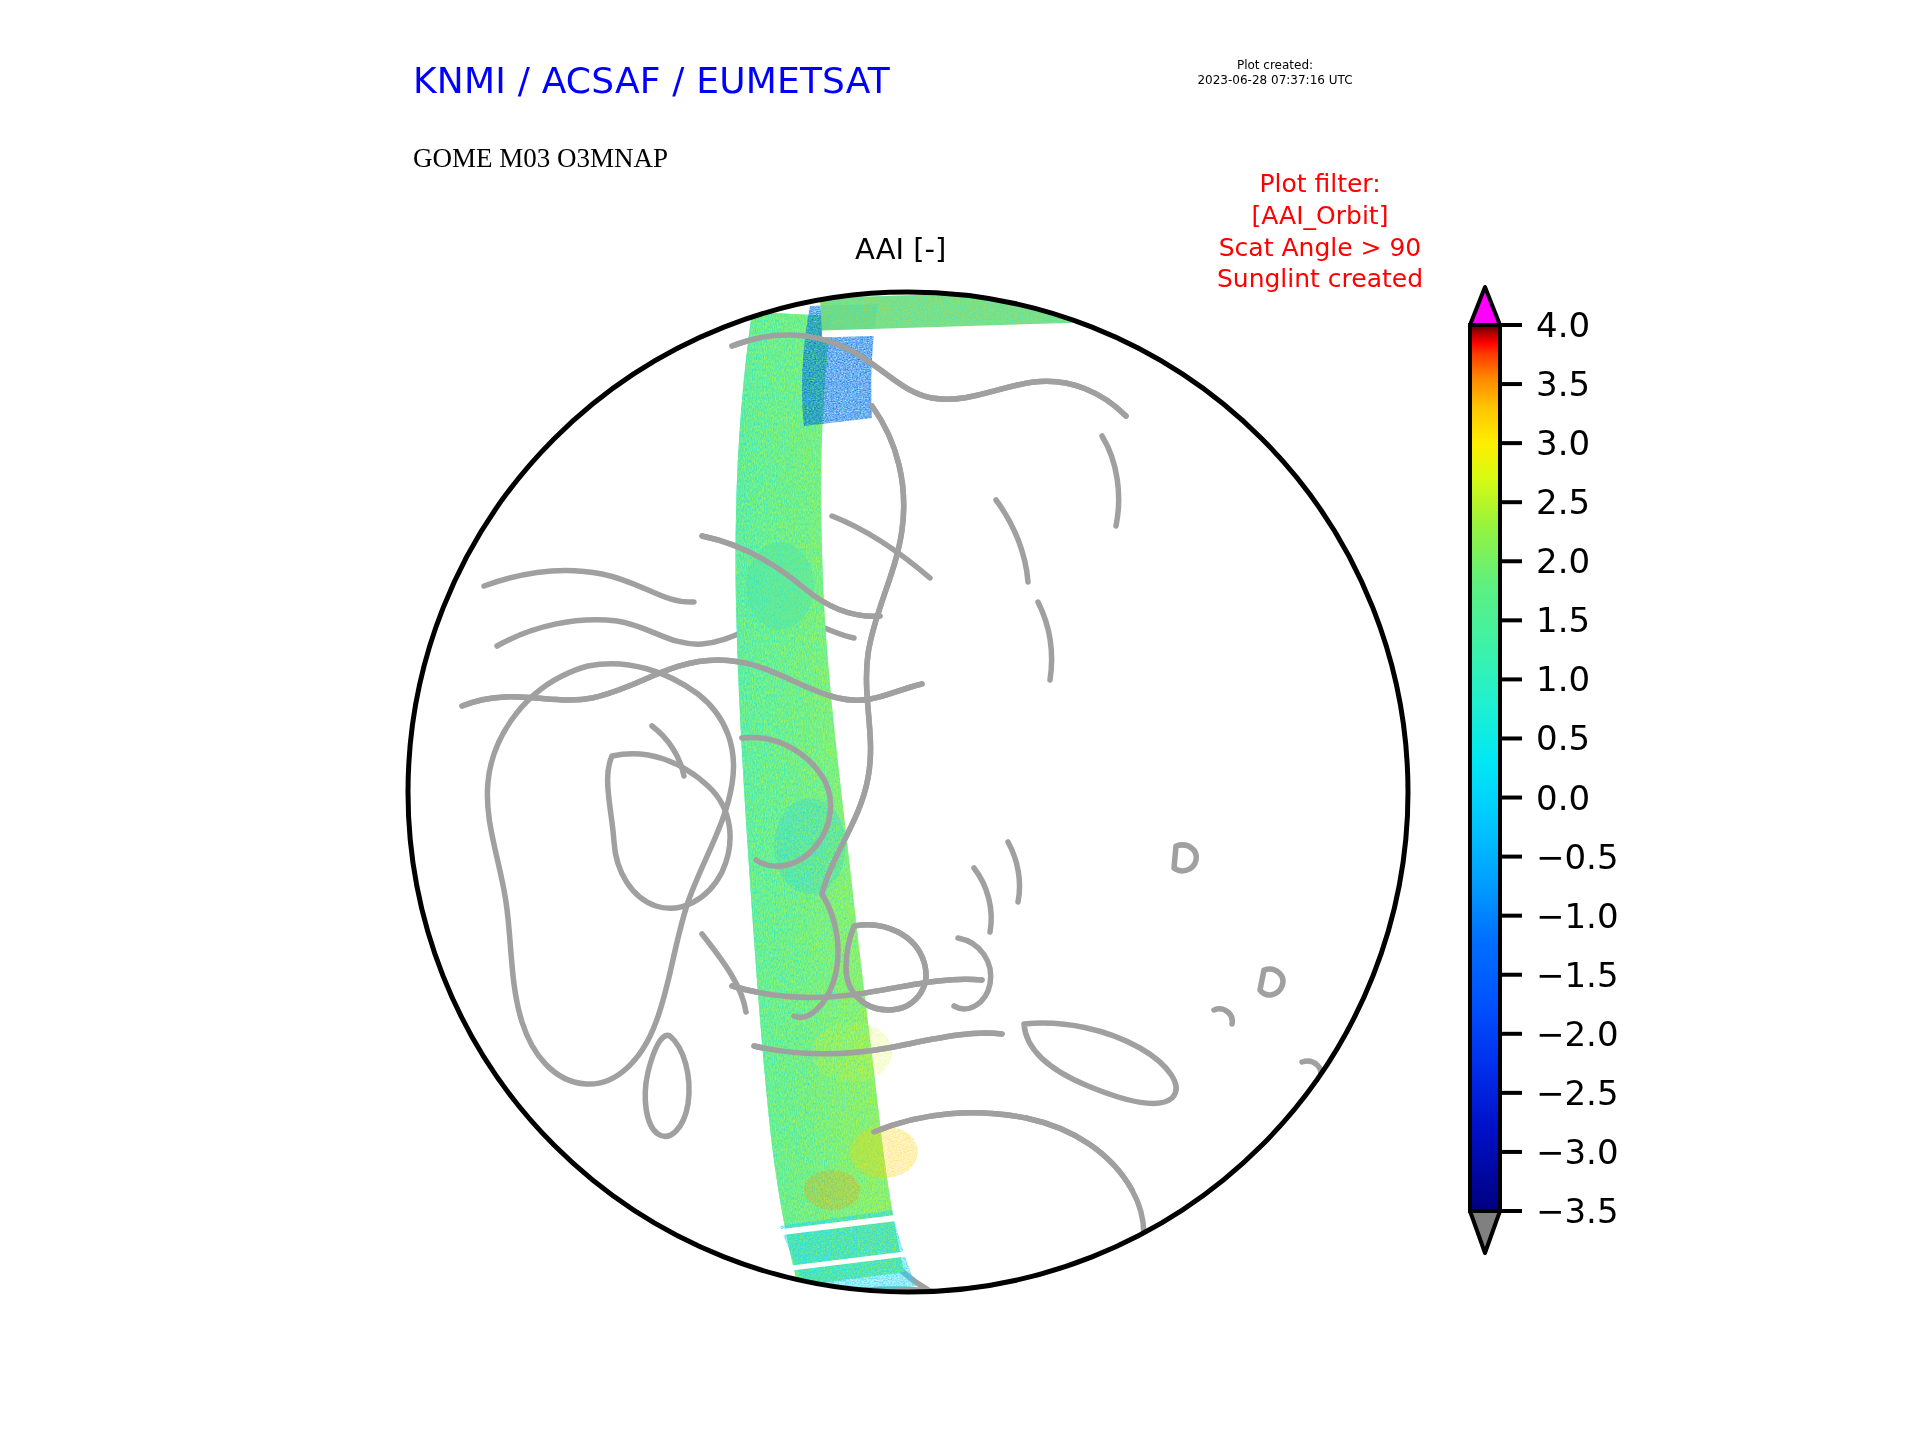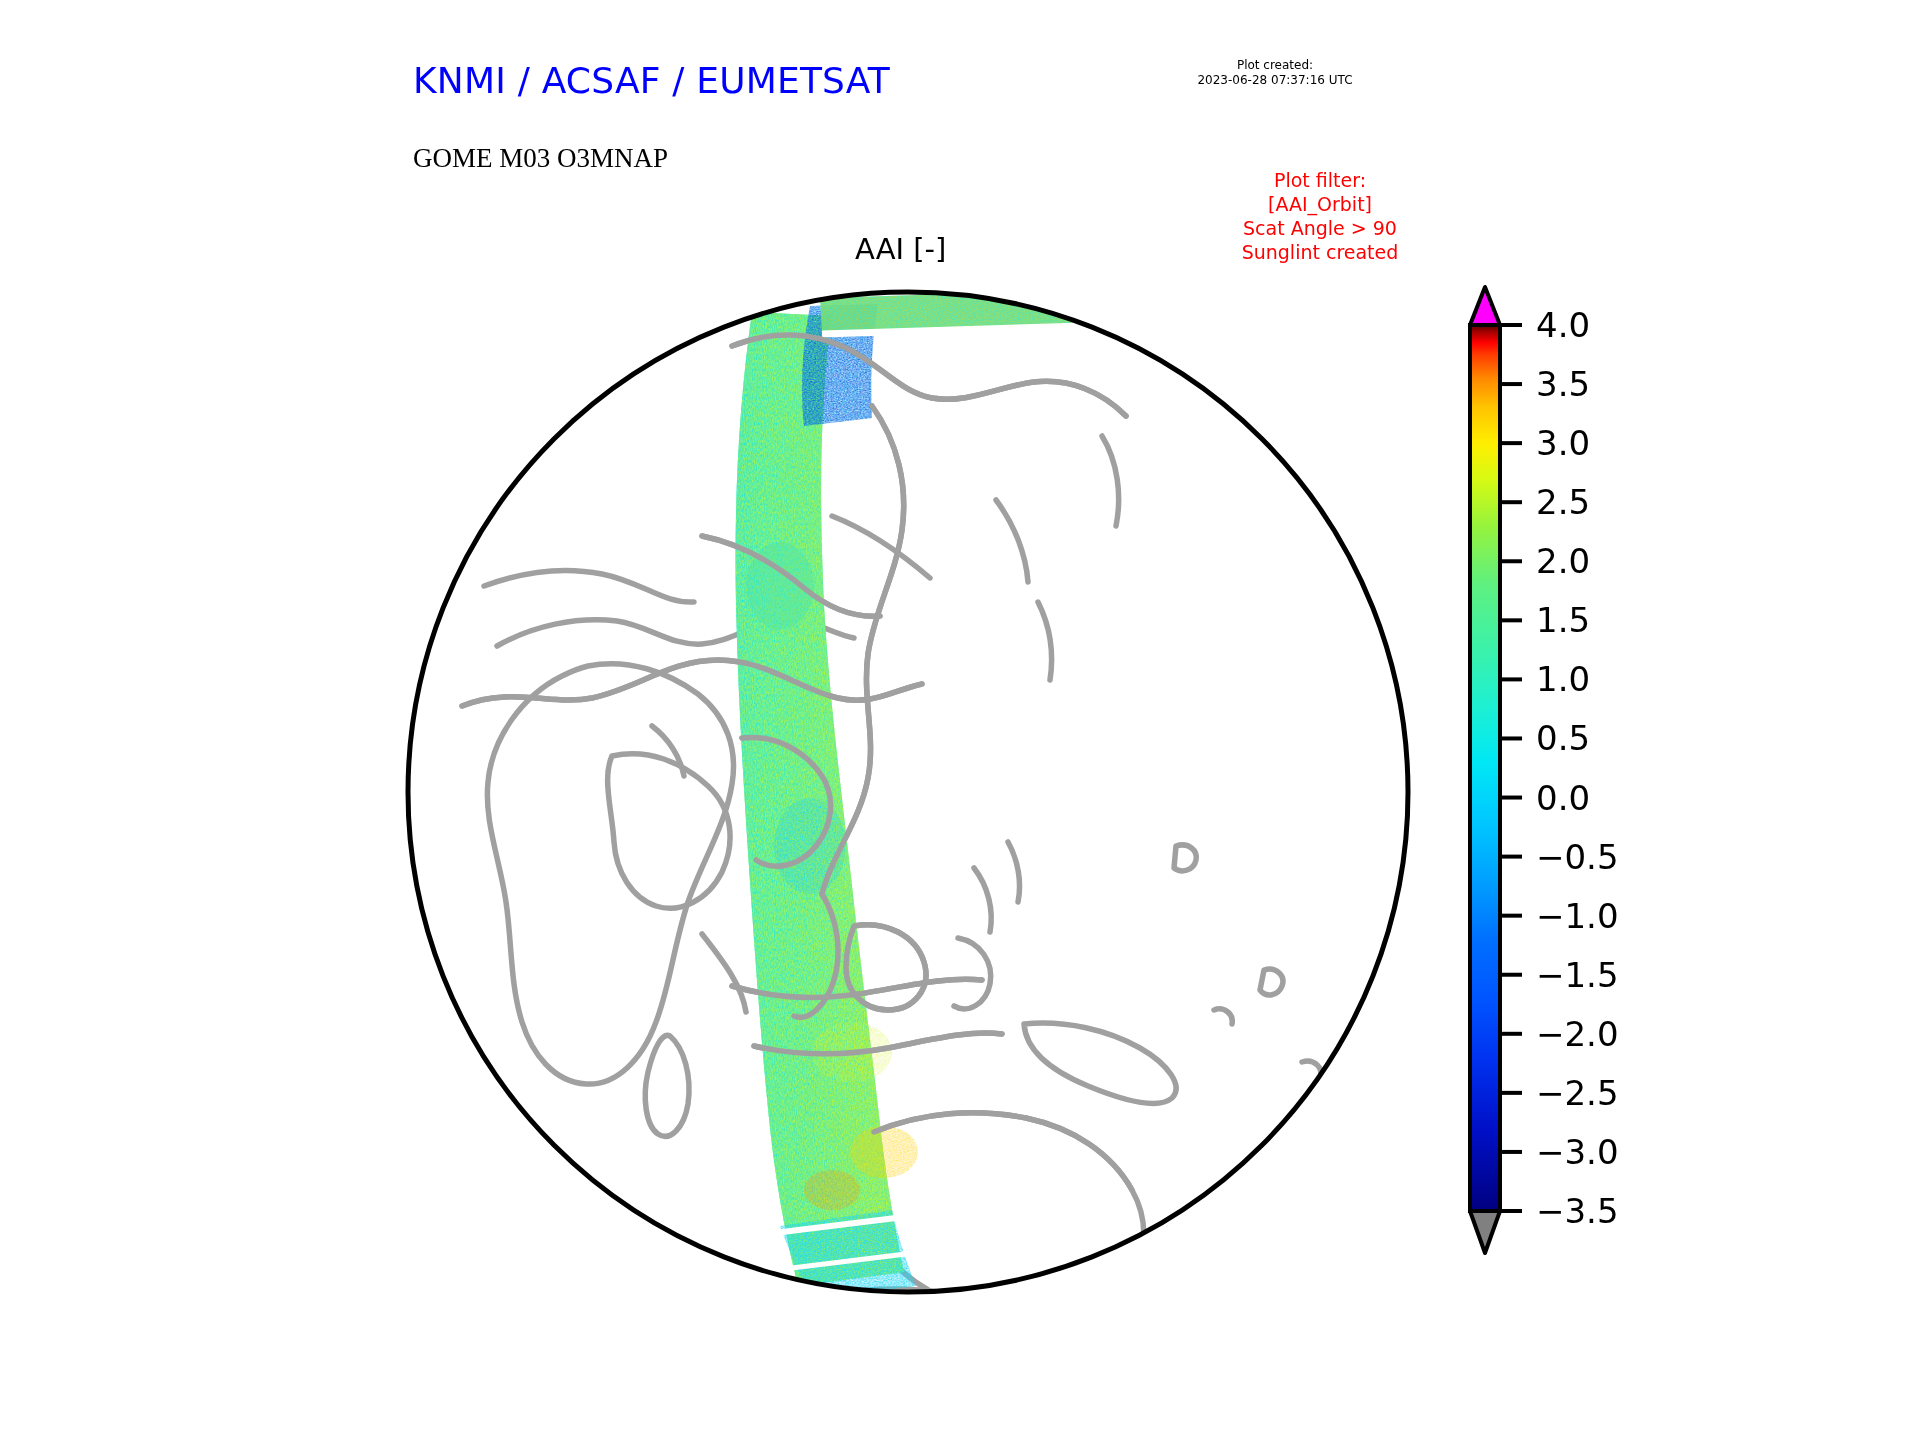--- a/index.html
+++ b/index.html
@@ -11,21 +11,21 @@
   
   #org-title{left:413px;top:60px;font-size:36px;color:#0000ff;letter-spacing:.2px;white-space:nowrap;}
   #created-block{left:1100px;top:58px;width:350px;text-align:center;font-size:12px;line-height:1.28;color:#000;}
   #created-block div{white-space:nowrap;}
 
   #product-block{left:413px;top:140px;font-size:27px;line-height:1.34;color:#000;font-family:Liberation Serif, serif;}
   #product-block div{white-space:nowrap;}
 
   #var-title{left:855px;top:232px;font-size:29px;color:#000;white-space:nowrap;}
 
-  #filter-block{left:1180px;top:168px;width:280px;text-align:center;font-size:19px;line-height:1.27;color:#ff0000;}
+  #filter-block{left:1180px;top:168px;width:280px;text-align:center;font-size:25px;line-height:1.27;color:#ff0000;}
   #filter-block div{white-space:nowrap;}
 
   
   #map-wrap{left:402px;top:286px;width:1012px;height:1012px;}
   #map-svg{position:absolute;left:0;top:0;width:1012px;height:1012px;}
 
   
   #cbar-wrap{left:1448px;top:285px;width:420px;height:1020px;}
   #cbar-svg{position:absolute;left:0;top:0;width:420px;height:1020px;}
   .cb-label{font-family:"DejaVu Sans","Liberation Sans",sans-serif;font-size:34px;fill:#000;}

